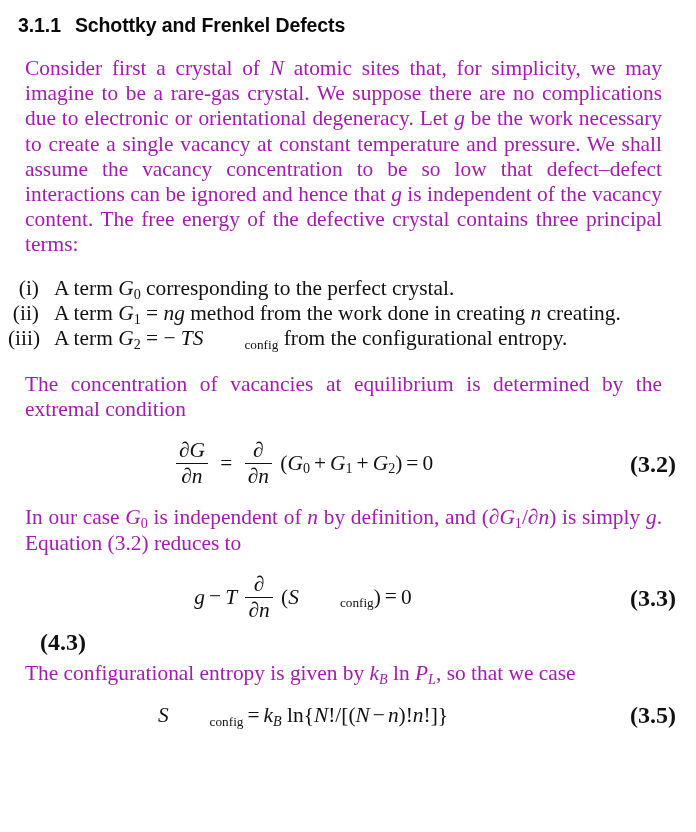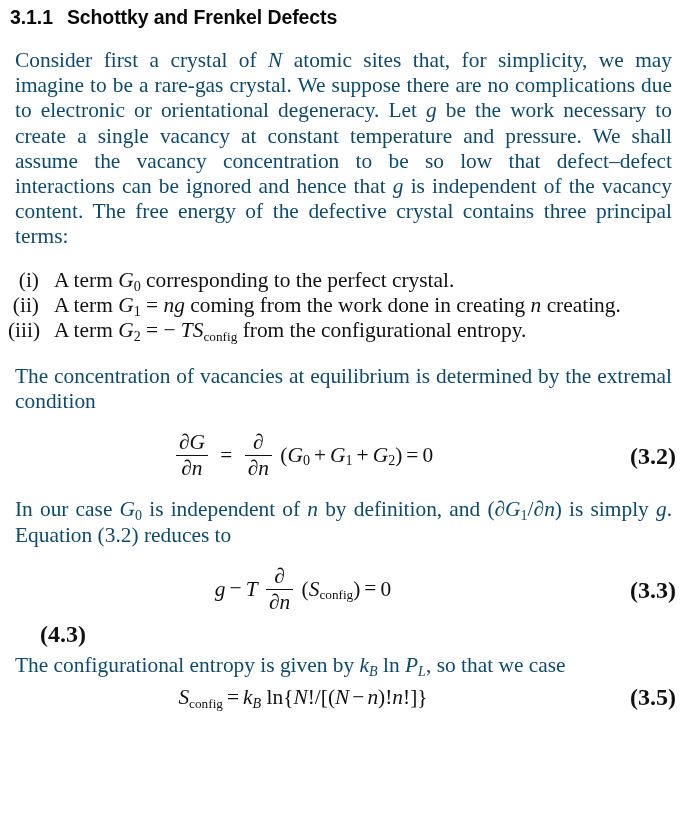--- a/index.html
+++ b/index.html
@@ -22,52 +22,52 @@
     box-sizing: border-box;
     padding: 0 18px 0 8px;
   }
 
   
   .section-heading {
     font-family: "Liberation Sans", "DejaVu Sans", sans-serif;
     font-weight: bold;
     font-size: 19.5px;
     letter-spacing: -0.1px;
-    margin: 0;
+    margin: 8px;
     padding: 6px 0 0 2px;
     color: #0a0a0a;
     white-space: nowrap;
   }
   .section-heading .num { margin-right: 14px; }
 
   
   .para {
     font-size: 21.4px;
     line-height: 25.2px;
     text-align: justify;
     text-justify: inter-word;
-    margin: 6px;
+    margin: 16px;
     padding: 0 0 0 1px;
-    color: #0c4a6e;
+    color: #a21caf;
   }
   .para.first { margin-top: 19px; }
   .para.indent { text-indent: 24px; }
   .nojust { text-align: left; }
 
   
   .mi { font-style: italic; font-family: "Liberation Serif","DejaVu Serif",serif; }
   .mr { font-style: normal; }
   sub {
     font-size: 0.66em;
     line-height: 0;
     vertical-align: -0.28em;
     font-style: normal;
   }
   sub.it { font-style: italic; }
-  .sc { font-size: 0.62em; vertical-align: -0.28em; line-height: 0; font-style: normal; }
+  .sc { font-size: 0.62em; vertical-align: -0.28em; line-height: 0; font-style: normal; margin-left: 41px; }
 
   
   .roman-list {
     margin: 18px 0 0 0;
     padding: 0;
     list-style: none;
     font-size: 21.4px;
     line-height: 25.4px;
   }
   .roman-list li {
@@ -141,21 +141,21 @@
 
   <p class="para first"><span>Consider first a crystal of </span><span class="mi">N</span><span> atomic sites that, for simplicity, we may imagine to be a rare-gas crystal. We suppose there are no complications due to electronic or orientational degeneracy. Let </span><span class="mi">g</span><span> be the work necessary to create a single vacancy at constant temperature and pressure. We shall assume the vacancy concentration to be so low that defect–defect interactions can be ignored and hence that </span><span class="mi">g</span><span> is independent of the vacancy content. The free energy of the defective crystal contains three principal terms:</span></p>
 
   <ul class="roman-list">
     <li>
       <span class="rn">(i)</span>
       <span class="rtxt nojust"><span>A term </span><span class="mi">G</span><sub>0</sub><span> corresponding to the perfect crystal.</span></span>
     </li>
     <li>
       <span class="rn">(ii)</span>
-      <span class="rtxt"><span>A term </span><span class="mi">G</span><sub>1</sub><span> = </span><span class="mi">n</span><span class="mi">g</span><span> coming from the work done in creating </span><span class="mi">n</span><span> creating.</span></span>
+      <span class="rtxt"><span>A term </span><span class="mi">G</span><sub>1</sub><span> = </span><span class="mi">n</span><span class="mi">g</span><span> method from the work done in creating </span><span class="mi">n</span><span> creating.</span></span>
     </li>
     <li>
       <span class="rn">(iii)</span>
       <span class="rtxt nojust"><span>A term </span><span class="mi">G</span><sub>2</sub><span> = − </span><span class="mi">T</span><span class="mi">S</span><span class="sc">config</span><span> from the configurational entropy.</span></span>
     </li>
   </ul>
 
   <p class="para" style="margin-top:20px;"><span>The concentration of vacancies at equilibrium is determined by the extremal condition</span></p>
 
   <div class="eq-row" style="margin-top:18px;">

